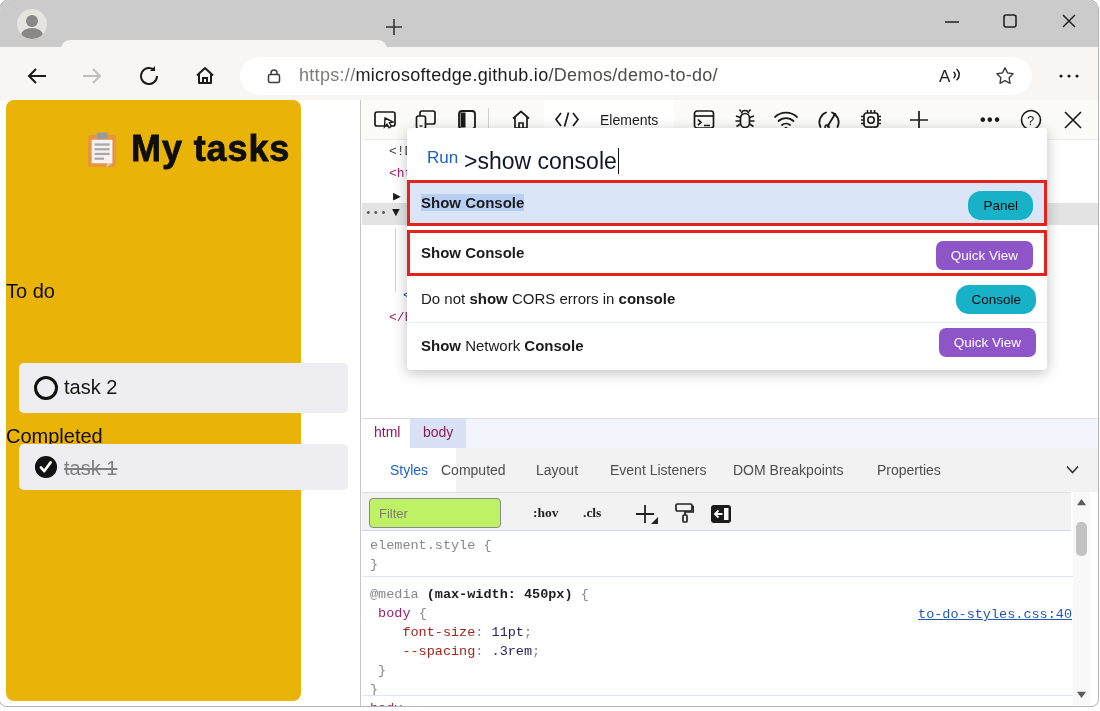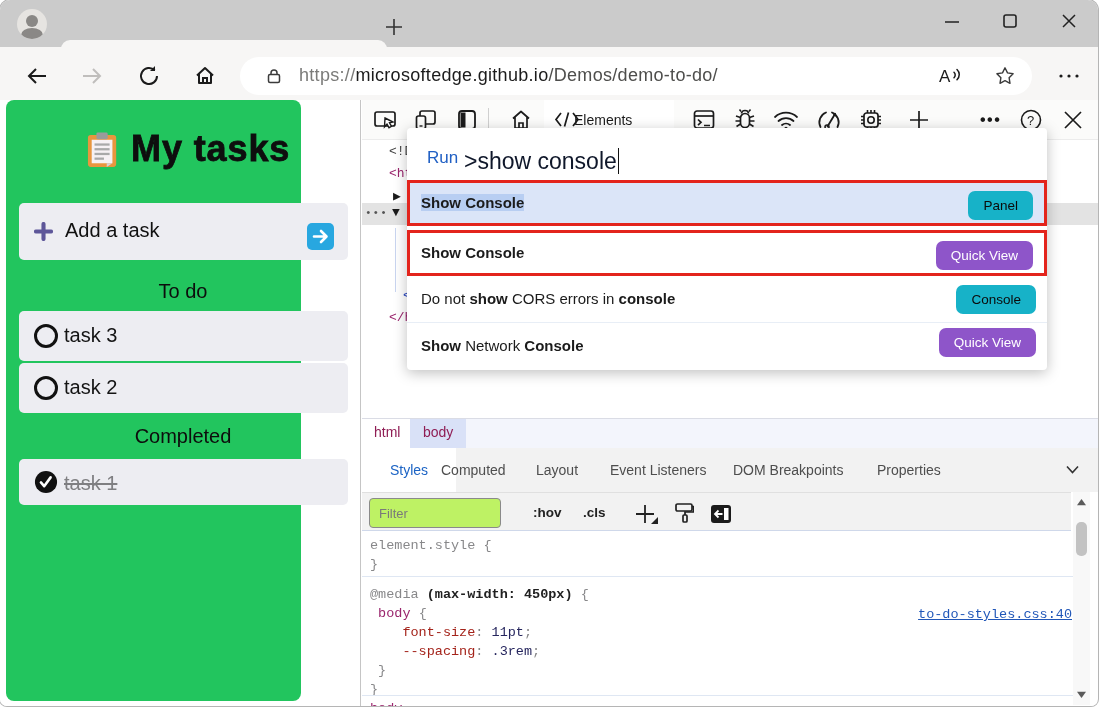--- a/index.html
+++ b/index.html
@@ -16,67 +16,67 @@
 #tab .close { position:absolute; left:272px; top:9px; width:20px; height:20px; font-size:16px; color:#444; text-align:center; line-height:19px; }
 #newtab { position:absolute; left:382px; top:15px; width:24px; height:24px; color:#333; }
 
 #toolbar { position:absolute; left:0; top:47px; width:1098px; height:53px; background:#f7f6f5; }
 .navic { position:absolute; top:18px; }
 #urlbar { position:absolute; left:240px; top:10px; width:792px; height:38px; border-radius:19px; background:#fff; }
 #urlbar .url { position:absolute; left:59px; top:8px; font-size:18px; color:#1b1b1b; white-space:nowrap; letter-spacing:0.3px; }
 #urlbar .url .scheme { color:#7b7b79; } #urlbar .url .path { color:#4e4e4c; }
 
 #page { position:absolute; left:0; top:100px; width:360px; height:606px; background:#fff; }
-#panel { position:absolute; left:6px; top:0px; width:295px; height:601px; background:#22c55e; border-radius:8px; }
+#panel { position:absolute; left:6px; top:0px; width:295px; height:601px; background:#eab308; border-radius:8px; }
 #apphead { position:absolute; left:0; top:0px; width:354px; height:100px; }
 #apphead .ttl { position:absolute; left:125px; top:28px; font-size:36px; font-weight:800; color:#0e0e0e; letter-spacing:0.9px; -webkit-text-stroke:0.8px #0e0e0e; }
 .card { position:absolute; left:13px; width:329px; background:#ededf2; border-radius:5px; }
 #addcard { top:103px; height:57px; }
 #addcard .txt { position:absolute; left:46px; top:16px; font-size:20px; color:#111; }
 #addgo { position:absolute; left:288px; top:20px; width:27px; height:27px; background:#28a7e0; border-radius:5px; }
-.secthead { position:absolute; width:354px; text-align:center; font-size:20px; color:#0d0d0d; }
+.secthead { position:absolute; width:354px; font-size:20px; color:#0d0d0d; }
 .task { height:50px; }
 .task .lbl { position:absolute; left:45px; top:13px; font-size:20px; color:#141414; }
 .ring { position:absolute; left:15px; top:13px; width:24px; height:24px; border:3.5px solid #111; border-radius:50%; background:transparent; }
 #t1 .lbl { color:#7f7f82; text-decoration:line-through; }
 
 #devtools { position:absolute; left:360px; top:100px; width:737px; height:606px; background:#fff; border-left:1px solid #c5c5c5; }
 #dtbar { position:absolute; left:1px; top:0; width:736px; height:40px; background:#fbfbfa; border-bottom:1px solid #ececec; }
 #eltab { position:absolute; left:182px; top:0; width:130px; height:40px; background:#fff; }
-#eltab span { position:absolute; left:30px; top:12px; font-size:14px; color:#1b1b1b; }
+#eltab span { position:absolute; left:56px; top:12px; font-size:14px; color:#1b1b1b; }
 .dticon { position:absolute; top:8px; }
 #treearea { position:absolute; left:1px; top:40px; width:736px; height:278px; background:#fff; font-family:"Liberation Mono",monospace; font-size:13px; }
 #selrow { position:absolute; left:0; top:63px; width:736px; height:22px; background:#e3e3e3; }
 #guide { position:absolute; left:33px; top:88px; width:1px; height:64px; background:#c9d5f0; }
 #crumbs { position:absolute; left:1px; top:318px; width:736px; height:30px; background:#f3f5fc; border-top:1px solid #dadce5; font-size:14px; }
 #crumbs .c1 { position:absolute; left:0px; top:0px; height:30px; padding:5px 12px; background:#fff; color:#8f1d54; }
 #crumbs .c2 { position:absolute; left:48px; top:0px; height:30px; padding:5px 13px; background:#d9e1f7; color:#8f1d54; }
 #paneltabs { position:absolute; left:1px; top:348px; width:736px; height:44px; background:#f2f2f2; font-size:14px; color:#4e4e4e; }
 #paneltabs .t { position:absolute; top:0; height:44px; line-height:44px; }
 #paneltabs .sel { background:#fff; color:#1b63c4; }
 #filterrow { position:absolute; left:1px; top:392px; width:709px; height:39px; background:#f2f2f2; border-top:1px solid #e0e0e0; border-bottom:1px solid #cfd8ea; }
 #filterbox { position:absolute; left:7px; top:5px; width:132px; height:30px; background:#bef264; border:1px solid #8a8a8a; border-radius:4px; font-size:13px; color:#7a7a7a; padding:7px 9px; }
-.fmono { font-family:Liberation Sans, sans-serif;text-align:center; }
+.fmono { font-family:Liberation Serif, serif;text-align:center; }
 #styles { position:absolute; left:1px; top:432px; width:713px; height:172px; background:#fff; font-family:"Liberation Mono",monospace; font-size:13.5px; line-height:19px; color:#303030; white-space:pre; }
 .gray { color:#88888a; }
 .sel-tag { color:#9a256d; }
 .prop { color:#a4231a;margin-top:31px; }
 .val { color:#26265e; }
 #csslink { position:absolute; right:3px; top:73px; color:#2157b8; text-decoration:underline; font-size:13.5px; }
 #sbar { position:absolute; left:712px; top:392px; width:17px; height:213px; background:#f8f8f8; }
 #sthumb { position:absolute; left:3px; top:30px; width:11px; height:34px; background:#c2c2c2; border-radius:5px; }
 
 #palette { position:absolute; left:407px; top:128px; width:640px; height:242px; background:#fff; border-radius:4px; box-shadow:0 3px 14px rgba(0,0,0,.25); }
 #palin { position:absolute; left:0; top:0; width:640px; height:52px; }
 #palin .run { position:absolute; left:20px; top:20px; font-size:17px; color:#2160c4; }
 #palin .q { position:absolute; left:57px; top:20px; font-size:23px; color:#0f172a; }
 .prow { position:absolute; left:0; width:640px; height:46px; font-size:15px; color:#1b1b1b;text-align:center; }
 .prow .txt { position:absolute; left:14px; top:13px; }
 .badge { position:absolute; right:11px; top:8px; height:29px; line-height:29px; border-radius:7px; font-size:13.5px; padding:0 15px; }
-.teal { background:#17b2c8; color:#0b0b0b; }
+.teal { background:#17b2c8; color:#0b0b0b;border-radius:13px; }
 .purp { background:#8e55c9; color:#fff; }
 .redbox { border:3px solid #e3241c; } .redbox .txt { left:11px !important; top:11px !important; }
 b { font-weight:bold; }
 </style>
 </head>
 <body>
 <div id="win">
   <div id="tabstrip">
     <div id="avatarbtn">
         <div class="circ">
@@ -152,42 +152,27 @@
             <path d="M5 9h22v25H5z" fill="#f6f1f4"></path>
             <path d="M21 34h6l-6 4z" fill="#d8d2d6"></path>
             <rect x="10" y="1.5" width="12" height="7" rx="1.5" fill="#9b9b9b"></rect>
             <rect x="8" y="13" width="16" height="2.4" fill="#a9a9a9"></rect>
             <rect x="8" y="18" width="16" height="2.4" fill="#a9a9a9"></rect>
             <rect x="8" y="23" width="16" height="2.4" fill="#a9a9a9"></rect>
             <rect x="8" y="28" width="10" height="2.4" fill="#a9a9a9"></rect>
           </svg>
         <span class="ttl">My tasks</span>
       </div>
-      <div class="card" id="addcard">
-        <svg style="position:absolute;left:15px;top:19px" width="19" height="19" viewBox="0 0 24 24">
-            <path d="M12 2.5v19M2.5 12h19" stroke="#5d5699" stroke-width="5.2" stroke-linecap="round"></path>
-          </svg>
-        <div class="txt">Add a task</div>
-        <div id="addgo">
-            <svg style="position:absolute;left:4px;top:4px" width="19" height="19" viewBox="0 0 19 19">
-              <path d="M3 9.5h12M10 4l5.5 5.5L10 15" fill="none" stroke="#fff" stroke-width="2.6" stroke-linecap="round" stroke-linejoin="round"></path>
-            </svg>
-          </div>
-      </div>
       <div class="secthead" style="top:180px">To do</div>
-      <div class="card task" id="t3" style="top:211px">
-          <div class="ring"></div>
-          <div class="lbl">task 3</div>
-        </div>
       <div class="card task" id="t2" style="top:263px">
           <div class="ring"></div>
           <div class="lbl">task 2</div>
         </div>
       <div class="secthead" style="top:325px">Completed</div>
-      <div class="card task" id="t1" style="top:359px;height:46px">
+      <div class="card task" id="t1" style="top:344px;height:46px">
         <svg style="position:absolute;left:15px;top:11px" width="24" height="24" viewBox="0 0 26 26">
             <circle cx="13" cy="13" r="12" fill="#111"></circle>
             <path d="M7.5 13.5l3.5 4 7-9.5" fill="none" stroke="#fff" stroke-width="2.8" stroke-linecap="round" stroke-linejoin="round"></path>
           </svg>
         <div class="lbl">task 1</div>
       </div>
     </div>
   </div>
   <div id="devtools">
     <div id="dtbar">

